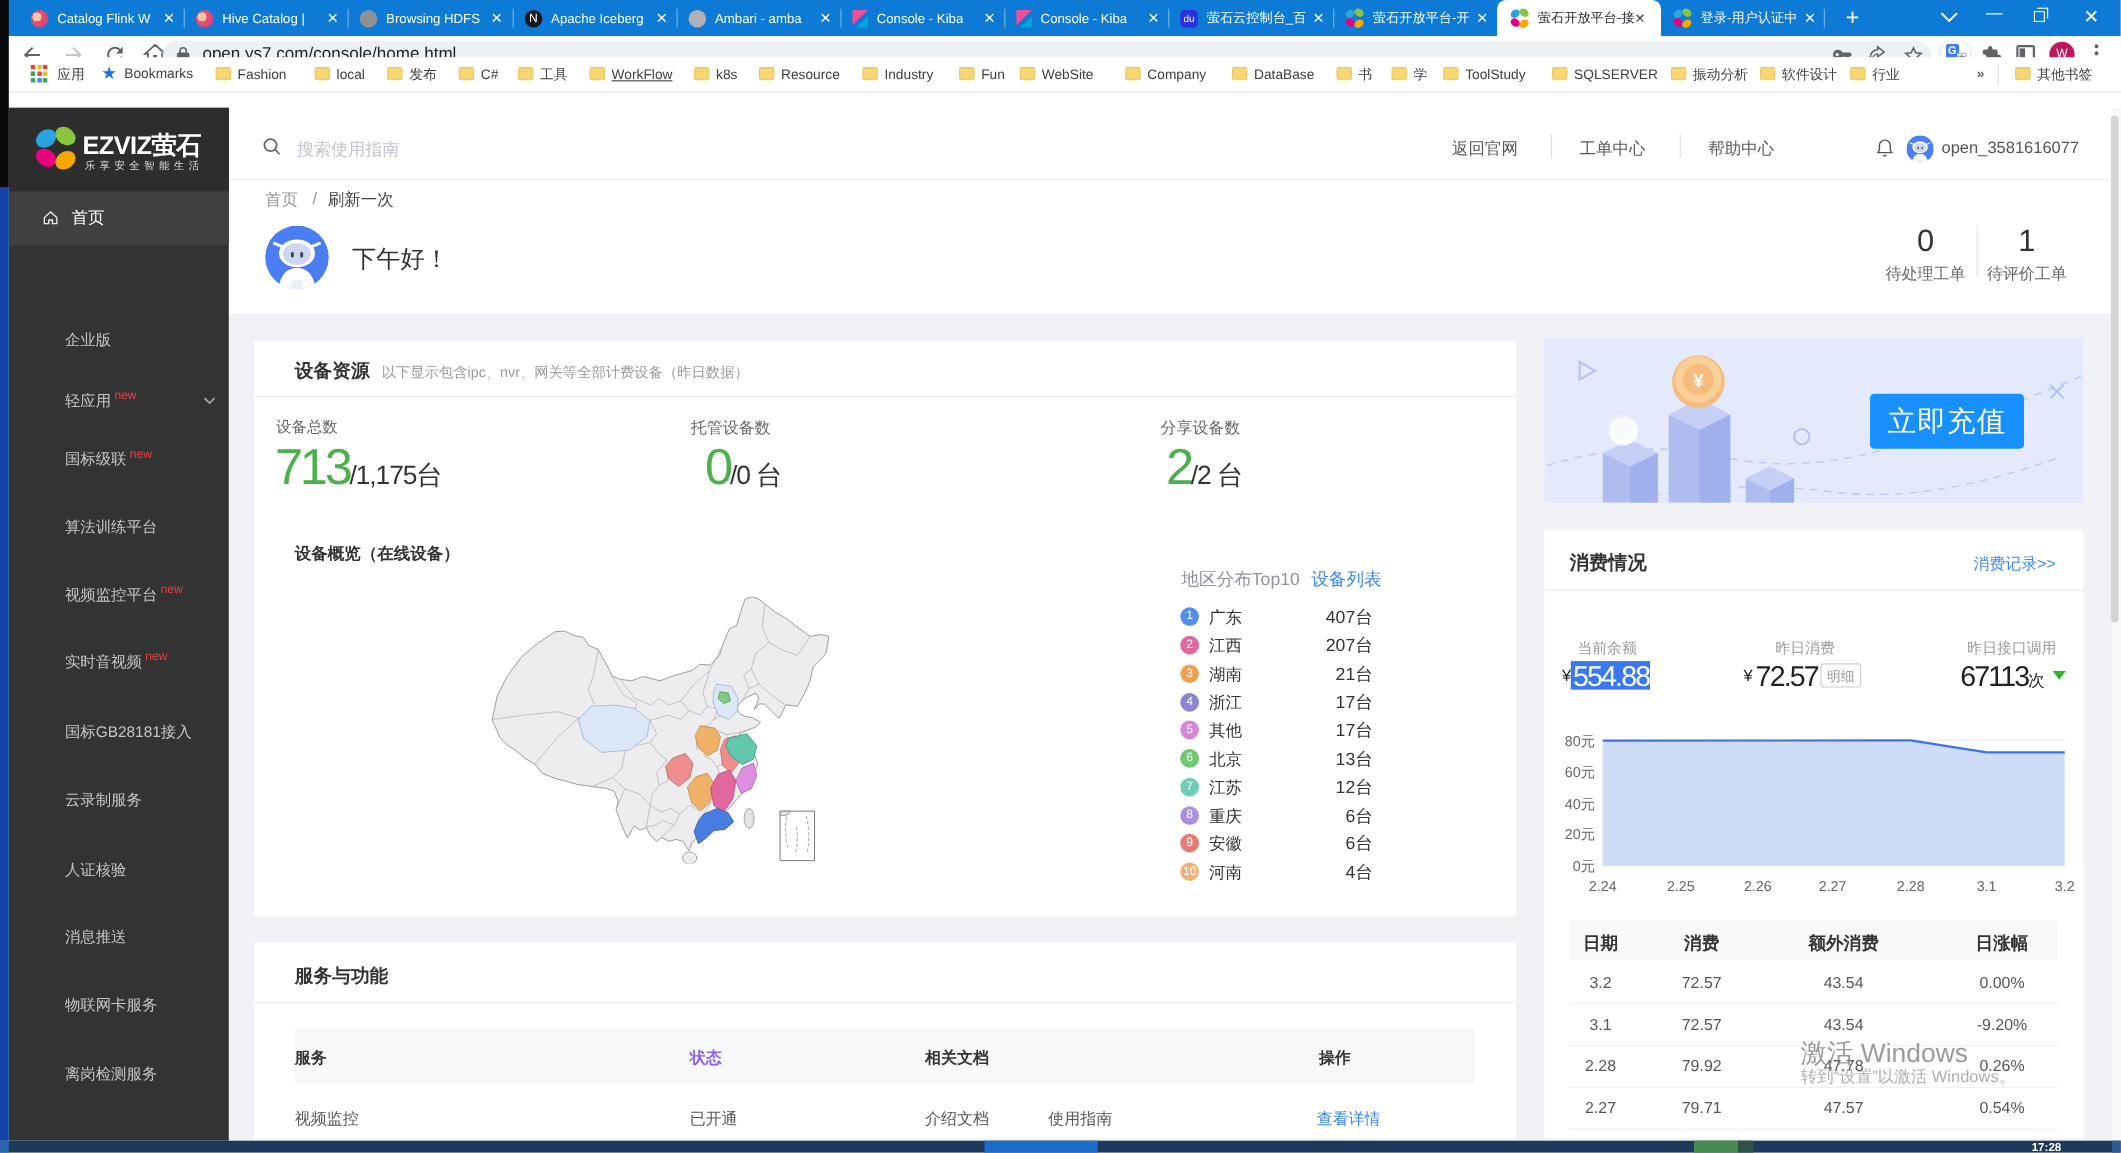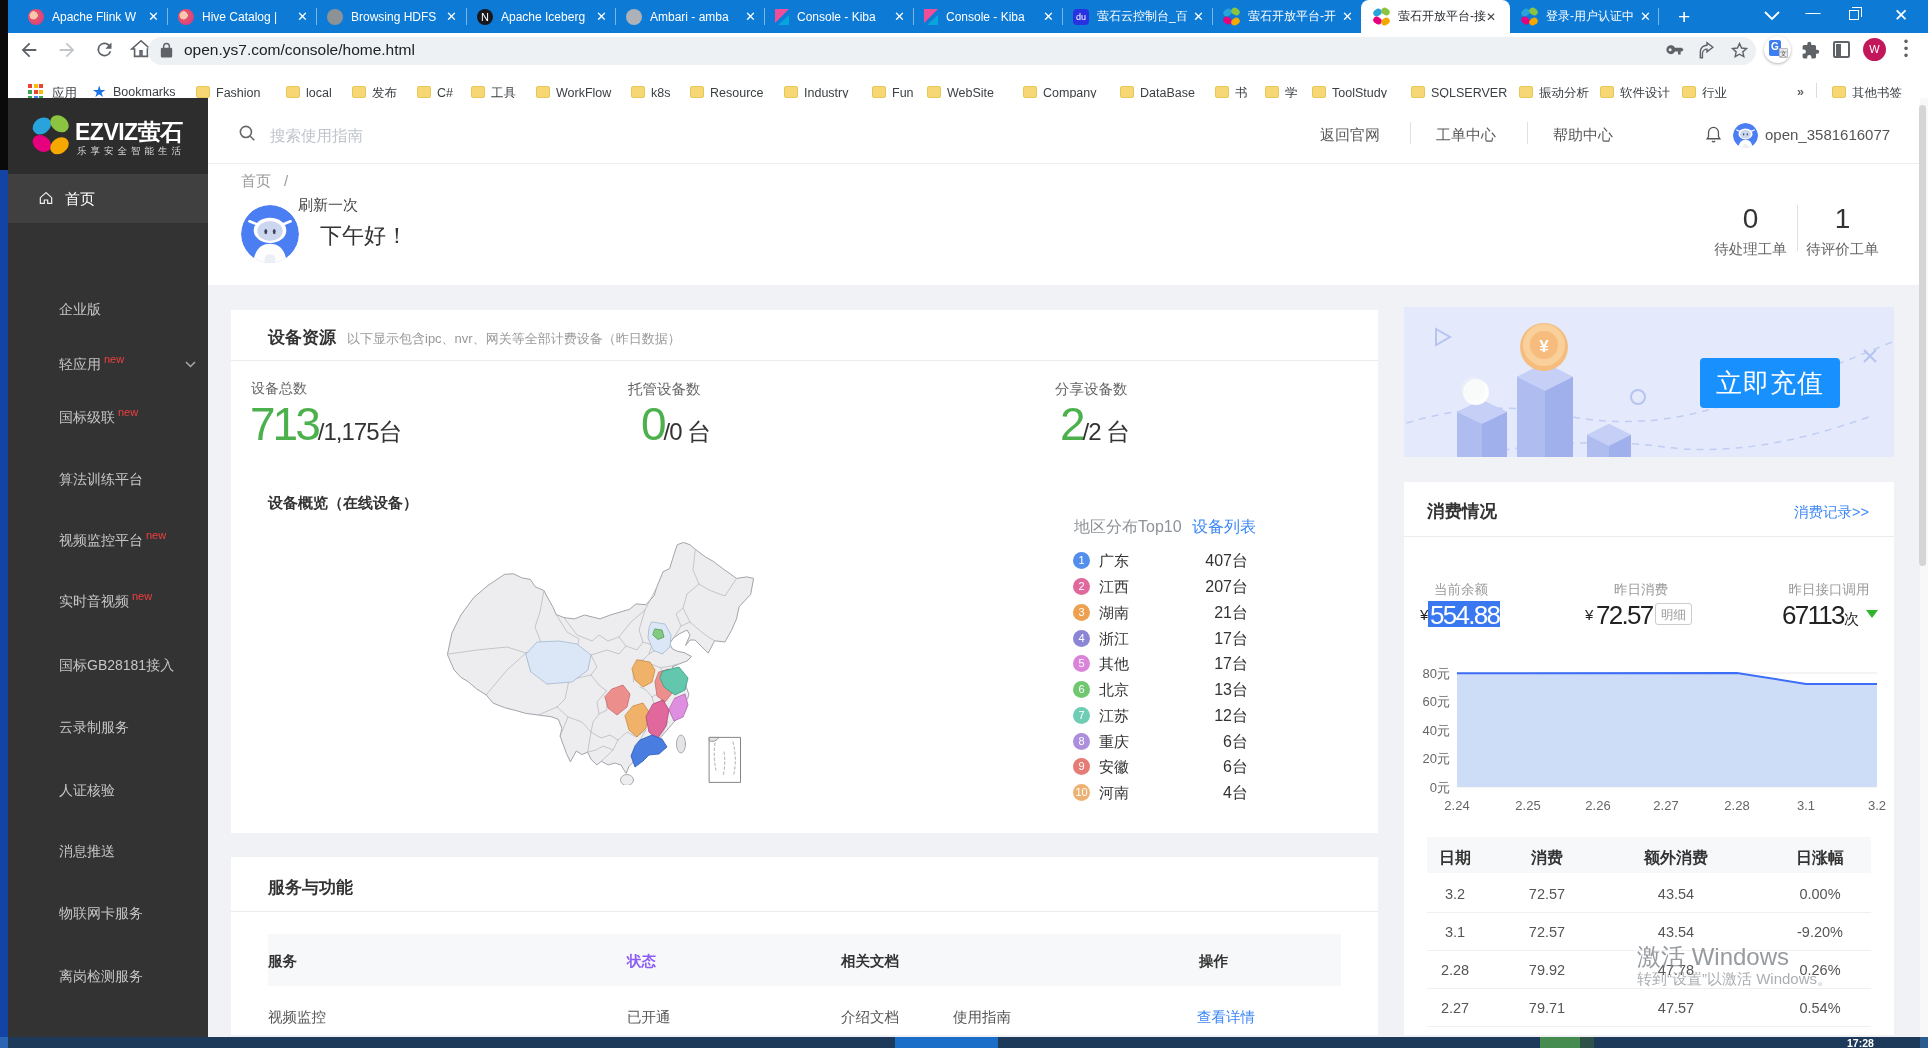--- a/index.html
+++ b/index.html
@@ -9,21 +9,21 @@
 
 
 #tabbar { position:absolute; left:0; top:0; width:1928px; height:33px; background:#0d7ad6; }
 .tab { position:absolute; top:0; height:33px; display:flex; align-items:center; color:#fff; font-size:12px; }
 .tab .ttl { white-space:nowrap; overflow:hidden; flex:1; }
 .tab .x { color:#fff; font-size:13px; margin:0 8px 0 6px; }
 .tabsep { position:absolute; top:8px; width:1px; height:17px; background:rgba(255,255,255,.45); }
 #activetab { position:absolute; top:0; height:33px; background:#fff; border-radius:8px 8px 0 0; display:flex; align-items:center; color:#26292e; font-size:12px; }
 #toolbar { position:absolute; left:0; top:33px; width:1928px; height:33px; background:#fff; }
 #omnibox { position:absolute; left:148px; top:37px; width:1608px; height:28px; background:#eef1f4; border-radius:14px; }
-#bookmarks { position:absolute; left:0; top:77px; width:1928px; height:32px; background:#fff; border-bottom:1px solid #e3e3e3; font-size:12.5px; color:#3c4043; }
+#bookmarks { position:absolute; left:0; top:52px; width:1928px; height:32px; background:#fff; border-bottom:1px solid #e3e3e3; font-size:12.5px; color:#3c4043; }
 .bkitem { position:absolute; top:8px; white-space:nowrap; }
 .folder { display:inline-block; width:14px; height:12px; background:#f7d774; border-radius:2px; position:relative; top:1px; margin-right:6px; border:1px solid #e8c75a; }
 .navic { position:absolute; top:39px; color:#5f6368; }
 .fav { display:inline-block; width:16px; height:16px; border-radius:50%; flex:none; }
 .kib { display:inline-block; width:14px; height:16px; flex:none; position:relative; }
 .kib:before { content:""; position:absolute; left:0; top:0; border-left:14px solid #f04e98; border-top:0; border-bottom:14px solid transparent; }
 .kib:after { content:""; position:absolute; left:3px; top:6px; width:0; height:0; border-bottom:10px solid #07a5de; border-left:11px solid transparent; }
 .ez { display:inline-block; width:17px; height:17px; flex:none; position:relative; }
 .ez i { position:absolute; width:9px; height:7px; border-radius:50%; }
 .ez .e1 { background:#29a3dc; left:0; top:1px; transform:rotate(-35deg); }
@@ -64,21 +64,21 @@
 .t3r span:nth-child(3) { left:204px; width:90px; }
 .t3r span:nth-child(4) { left:353px; width:80px; }
 </style>
 </head>
 <body>
 
 <div id="tabbar"></div>
 <div id="tabs">
   <div class="tab" style="left:18px; width:149px;">
       <span class="fav" style="background:radial-gradient(circle at 35% 40%, #f7c6ac 28%, #e9526e 30%, #d6447c 70%); margin:0 8px 0 10px;"></span>
-      <span class="ttl">Apache Flink W</span>
+      <span class="ttl">Catalog Flink W</span>
       <span class="x">✕</span>
     </div>
   <div class="tabsep" style="left:167px;"></div>
   <div class="tab" style="left:168px; width:148px;">
       <span class="fav" style="background:radial-gradient(circle at 35% 40%, #f7c6ac 28%, #e9526e 30%, #d6447c 70%); margin:0 8px 0 10px;"></span>
       <span class="ttl">Hive Catalog |</span>
       <span class="x">✕</span>
     </div>
   <div class="tabsep" style="left:316px;"></div>
   <div class="tab" style="left:317px; width:148px;">
@@ -264,21 +264,21 @@
         <ellipse cx="24" cy="21.5" rx="10.5" ry="8.2" fill="#ccd6ee"></ellipse>
         <ellipse cx="20.5" cy="22" rx="1.2" ry="2.2" fill="#3b4358"></ellipse>
         <ellipse cx="27.5" cy="22" rx="1.2" ry="2.2" fill="#3b4358"></ellipse>
         <circle cx="24" cy="45" r="4.5" fill="#eceff5"></circle>
       </svg>
     </div>
   <div class="abs" style="left:1557px; top:28px; font-size:15px; color:#555;">open_3581616077</div>
   <div class="abs" style="left:0; top:65px; width:1712px; height:1px; background:#ededed;"></div>
   <div class="abs" style="left:33px; top:74px; font-size:15px; color:#999;">首页</div>
   <div class="abs" style="left:76px; top:74px; font-size:15px; color:#999;">/</div>
-  <div class="abs" style="left:90px; top:74px; font-size:15px; color:#444;margin-top:24px;">刷新一次</div>
+  <div class="abs" style="left:90px; top:74px; font-size:15px; color:#444;">刷新一次</div>
   <div class="abs robot" style="left:33px; top:107px; width:58px; height:58px;">
       <svg viewBox="0 0 48 48">
         <circle cx="24" cy="24" r="24" fill="#4b7df3"></circle>
         <path d="M7 13.5 L14.5 16.5 M41 13.5 L33.5 16.5" stroke="#fff" stroke-width="2.2" fill="none" stroke-linecap="round"></path>
         <path d="M10 48 Q12 32 24 32 Q36 32 38 48 Z" fill="#fdfdfe"></path>
         <ellipse cx="24" cy="21" rx="13.5" ry="10.5" fill="#fff"></ellipse>
         <ellipse cx="24" cy="21.5" rx="10.5" ry="8.2" fill="#ccd6ee"></ellipse>
         <ellipse cx="20.5" cy="22" rx="1.2" ry="2.2" fill="#3b4358"></ellipse>
         <ellipse cx="27.5" cy="22" rx="1.2" ry="2.2" fill="#3b4358"></ellipse>
         <circle cx="24" cy="45" r="4.5" fill="#eceff5"></circle>

